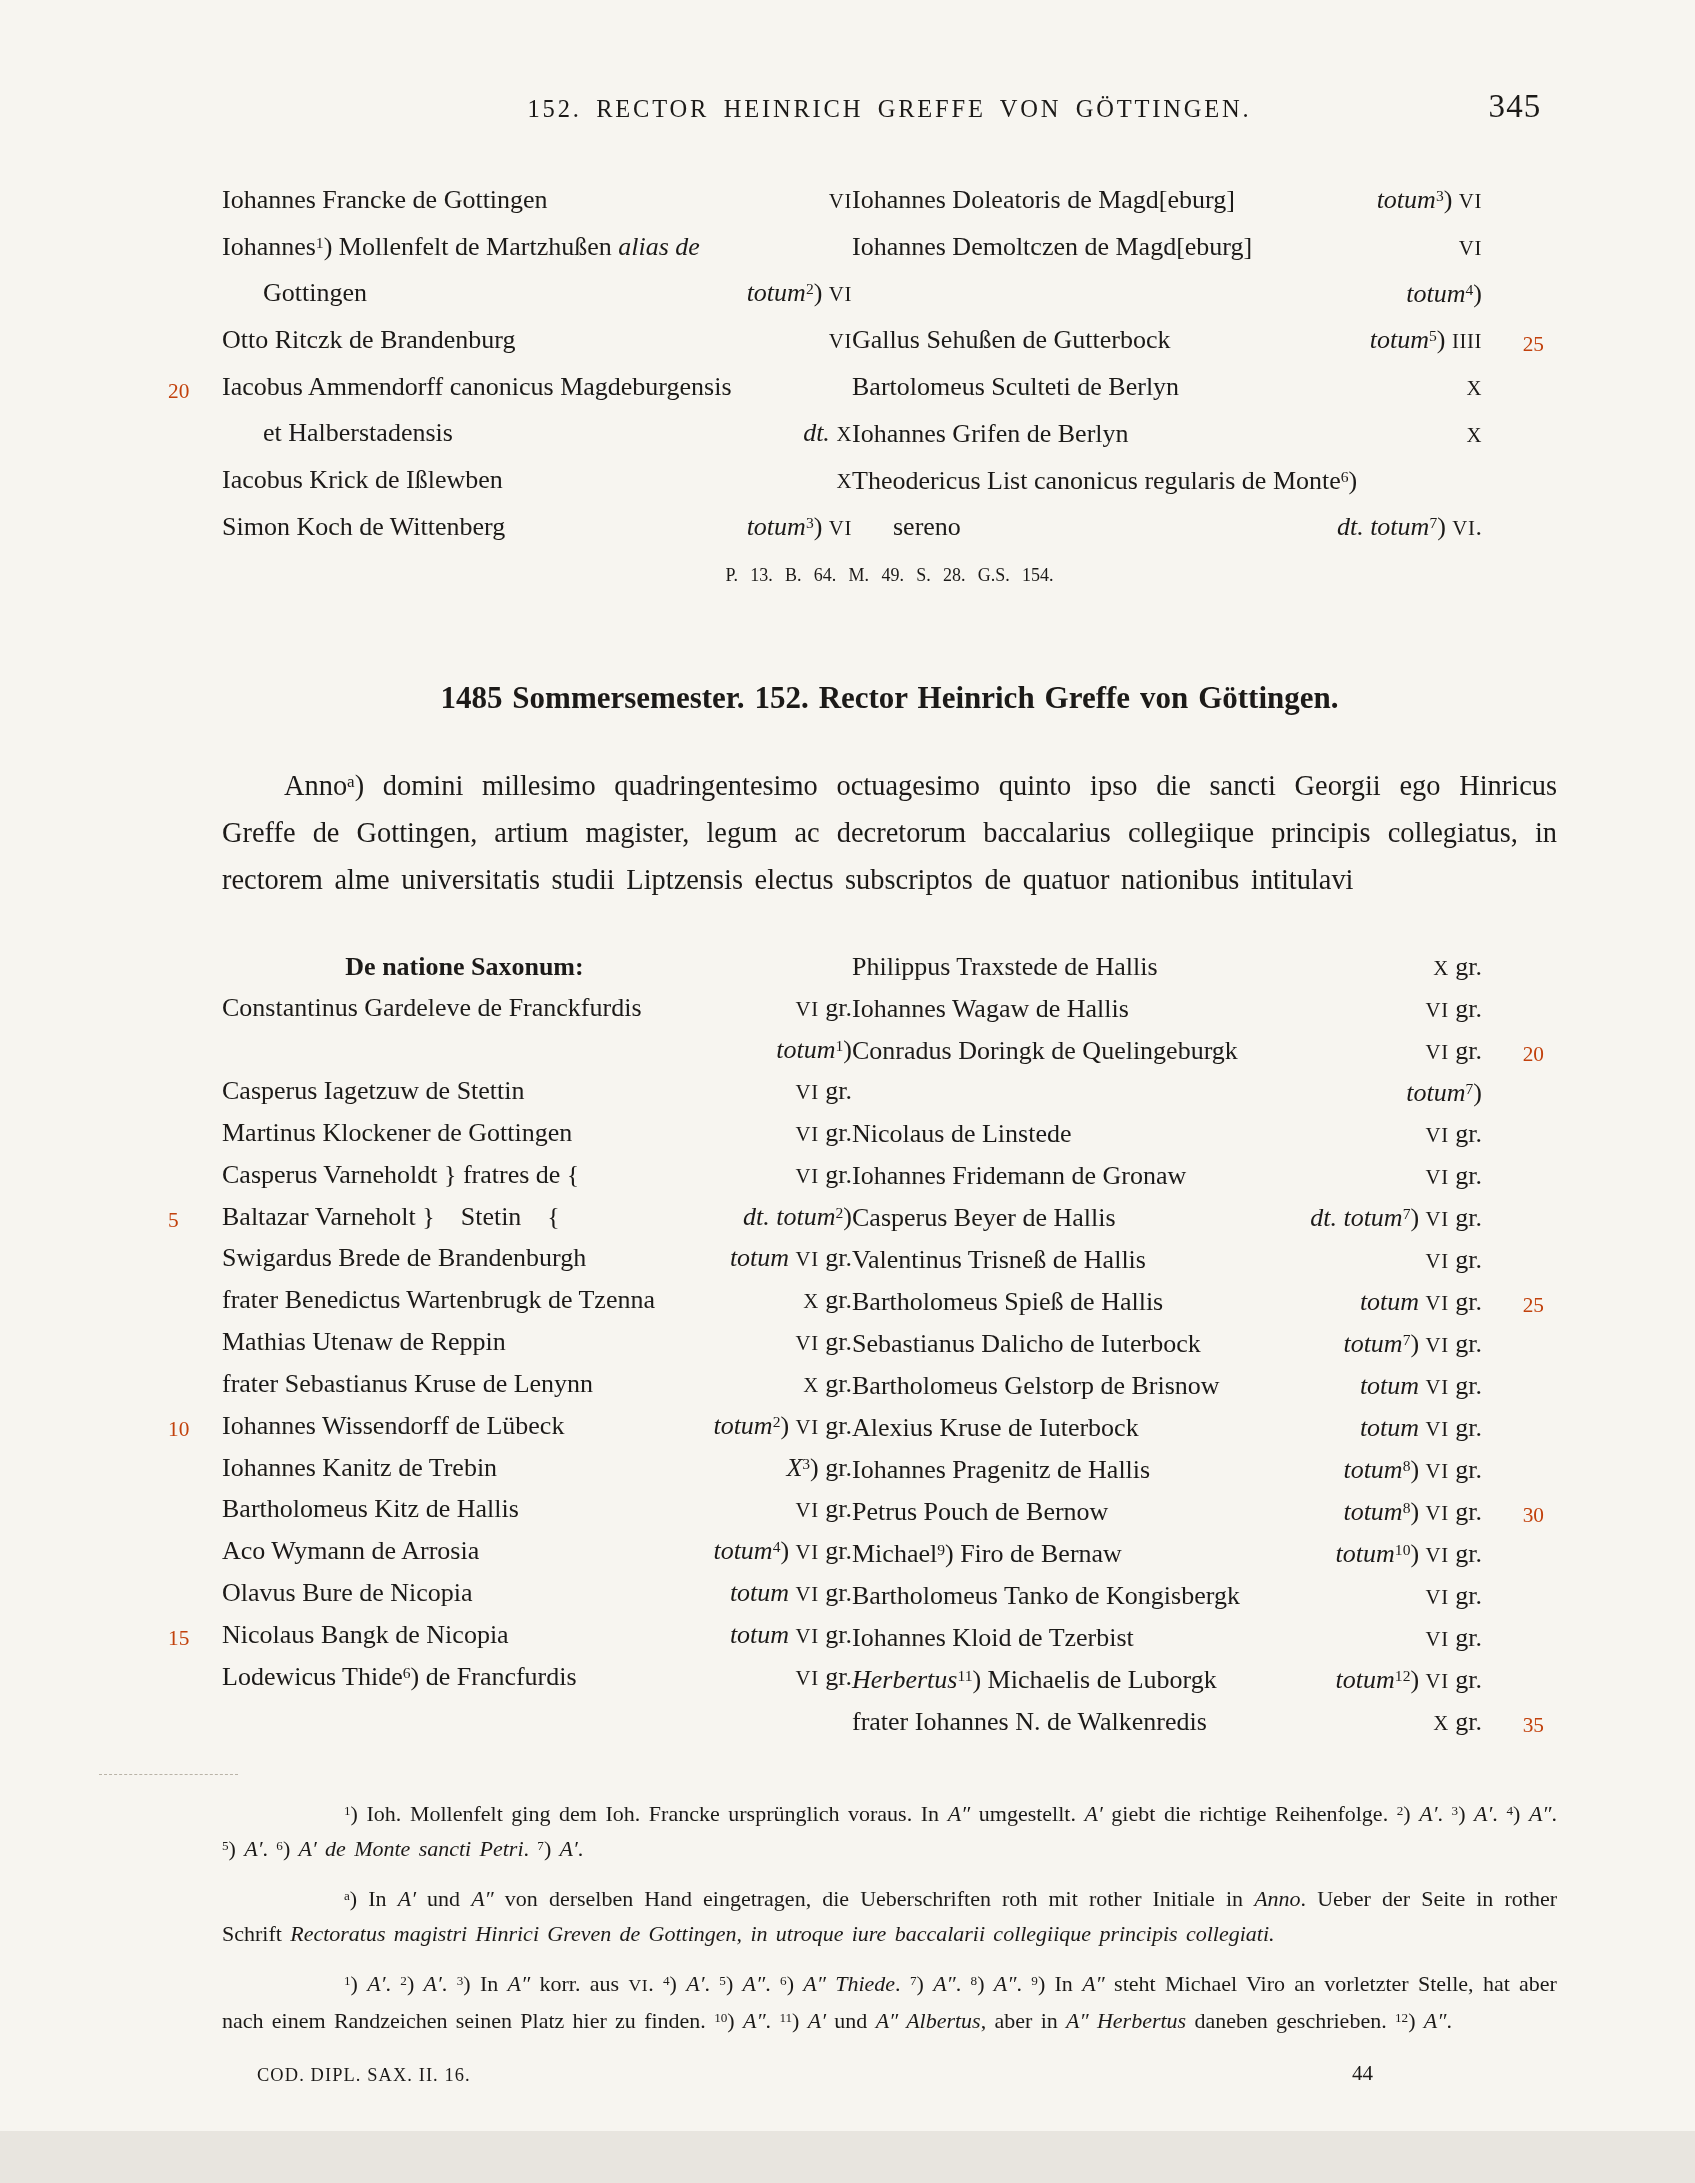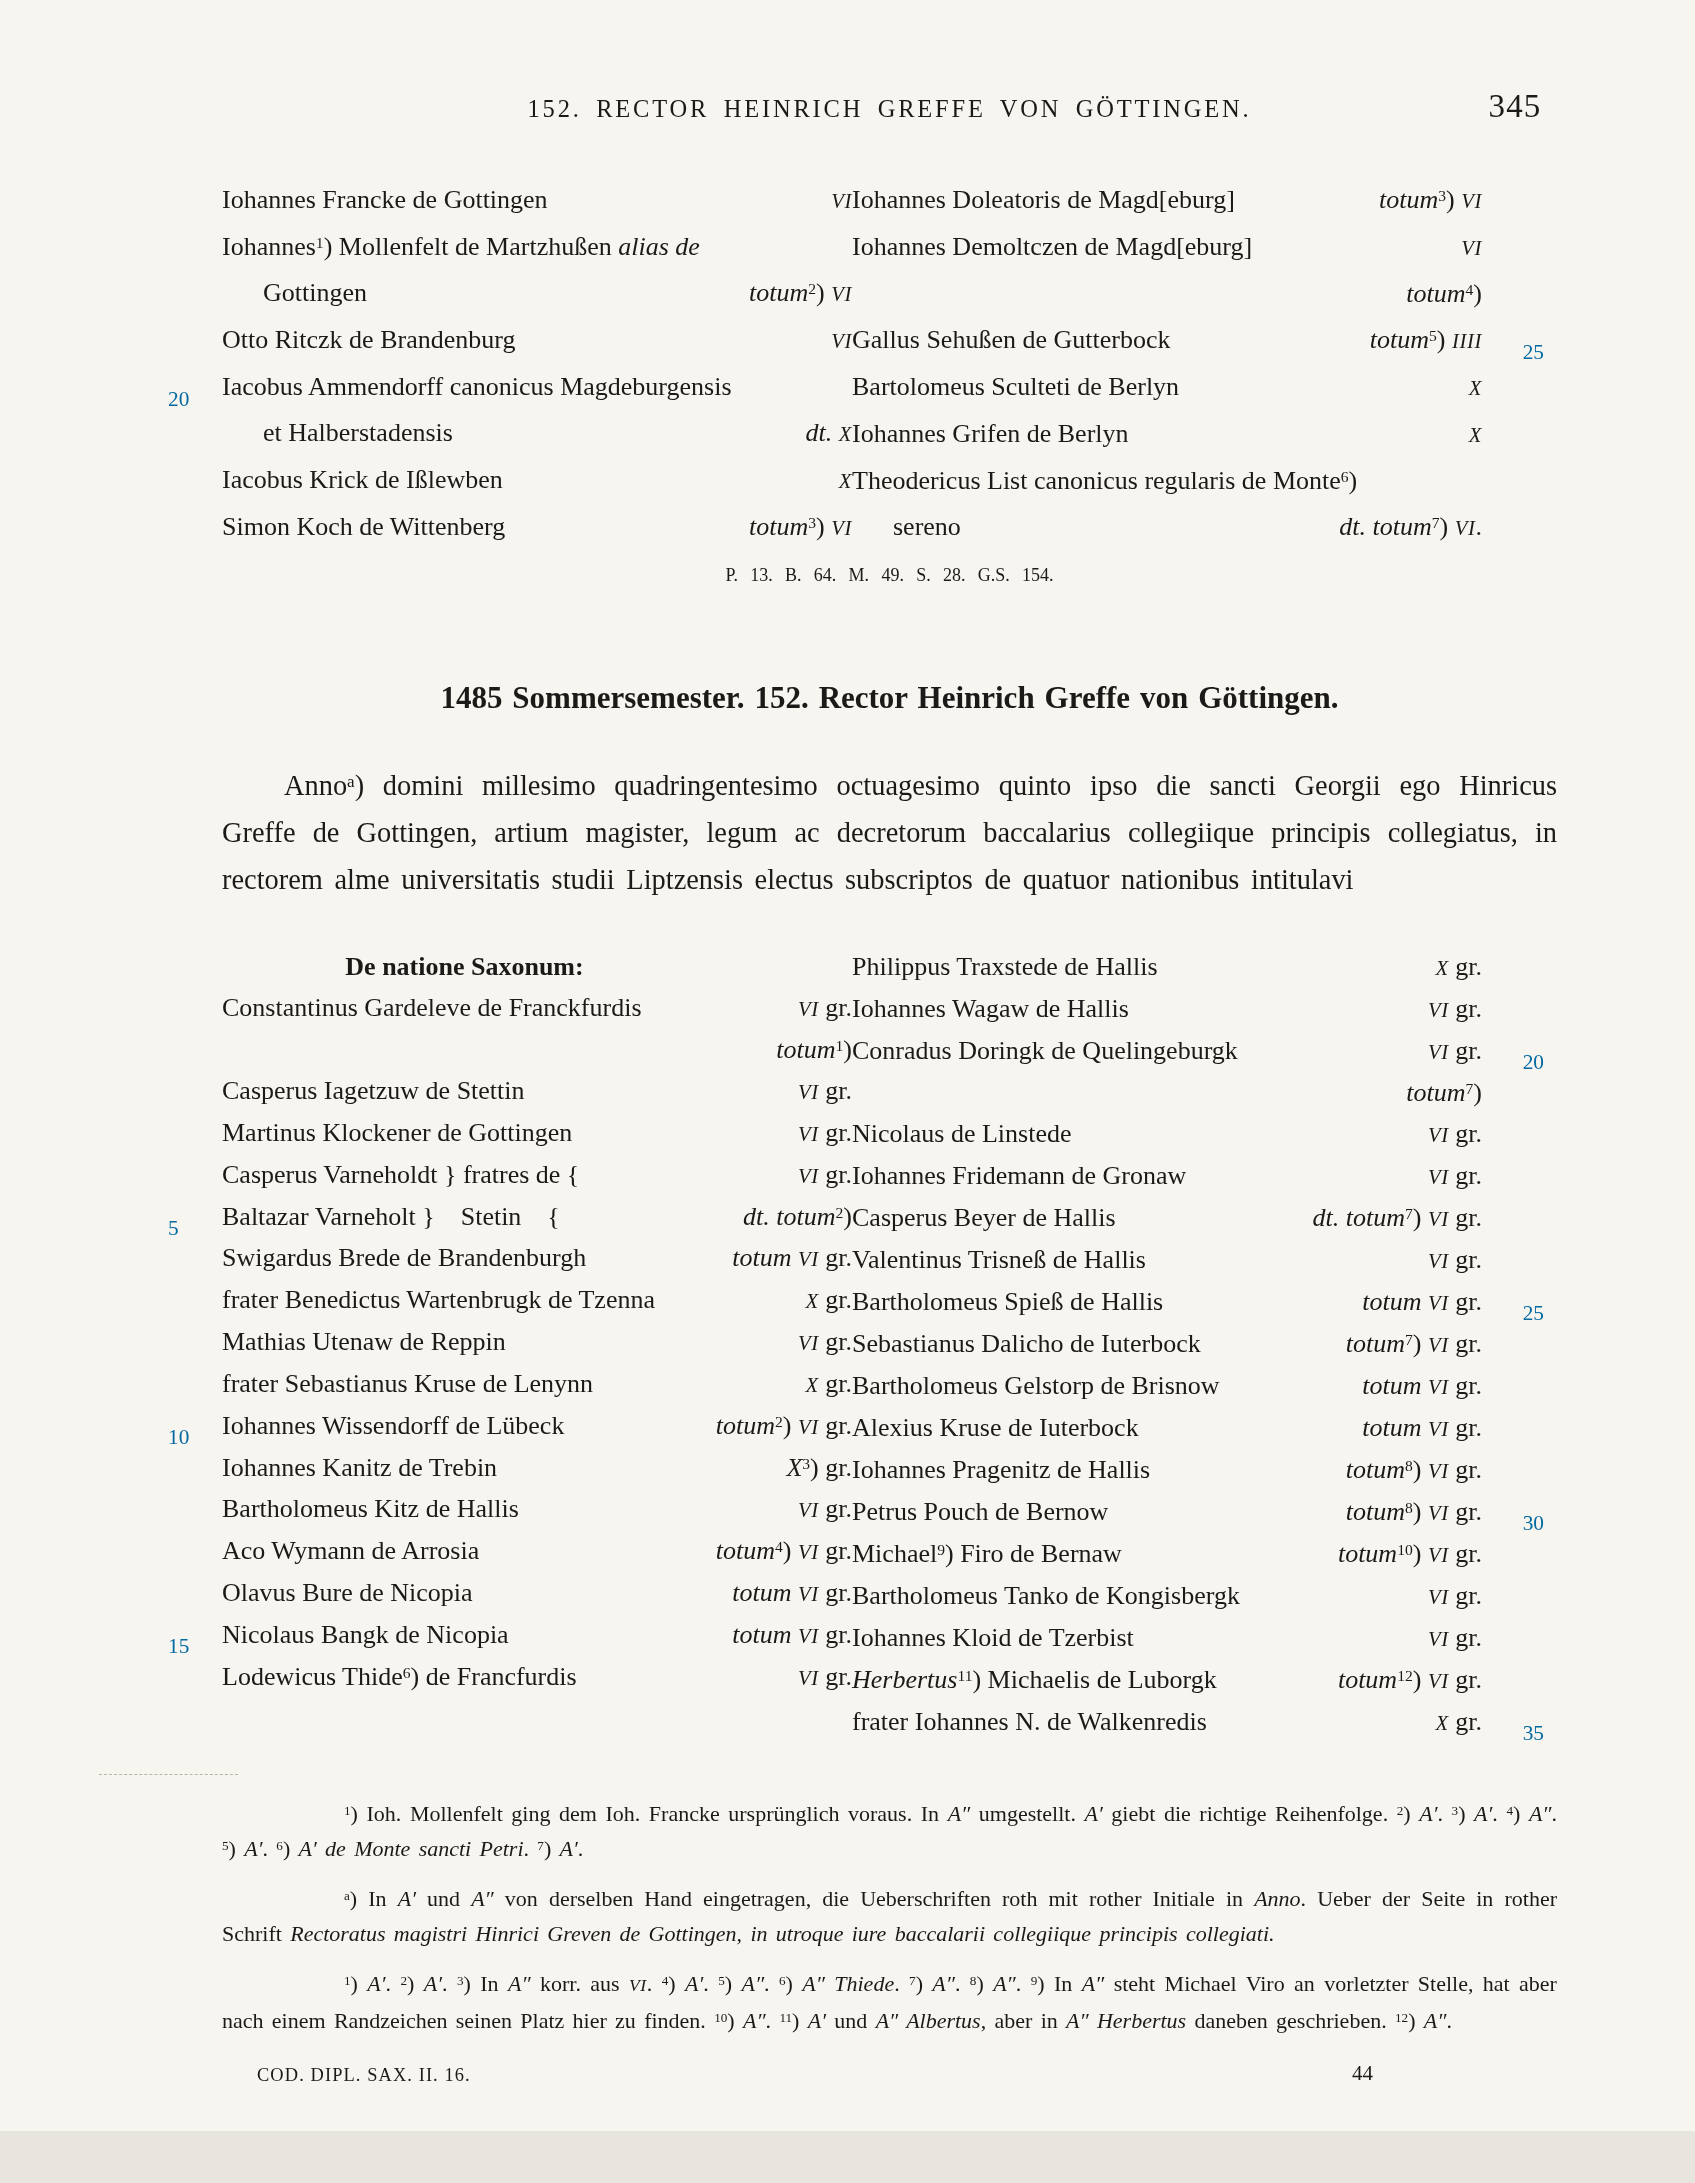--- a/index.html
+++ b/index.html
@@ -34,29 +34,29 @@
   .col { width:630px; }
   .row {
     position:relative; display:flex; align-items:baseline;
     font-size:26px; line-height:46px; white-space:nowrap;
   }
   .nation .row { font-size:26px; line-height:41px; }
   .row .txt { }
   .row .val { margin-left:auto; padding-left:13.4px; }
   .row.indent .txt { padding-left:41px; }
   .mnum {
-    position:absolute; top:12px; font-size:0.82em; color:#0369a1;
+    position:absolute; top:4px; font-size:0.82em; color:#c2410c;
   }
   .col-left .mnum { left:-54px; }
   .col-right .mnum { right:-62px; }
 
   .s-r { }
   .s-i { font-style:italic; }
   .s-sup { font-size:0.60em; vertical-align:0.48em; line-height:0; }
-  .s-v { font-size:0.80em; letter-spacing:0.6px;font-style:italic; }
+  .s-v { font-size:0.80em; letter-spacing:0.6px; }
 
   .summary {
     text-align:center; font-size:18px; line-height:47px;
     word-spacing:7.8px; margin-top:1.1px;
   }
 
   
   .section-heading {
     margin-top:79px; text-align:center;
     font-size:31px; font-weight:bold; line-height:39px;

